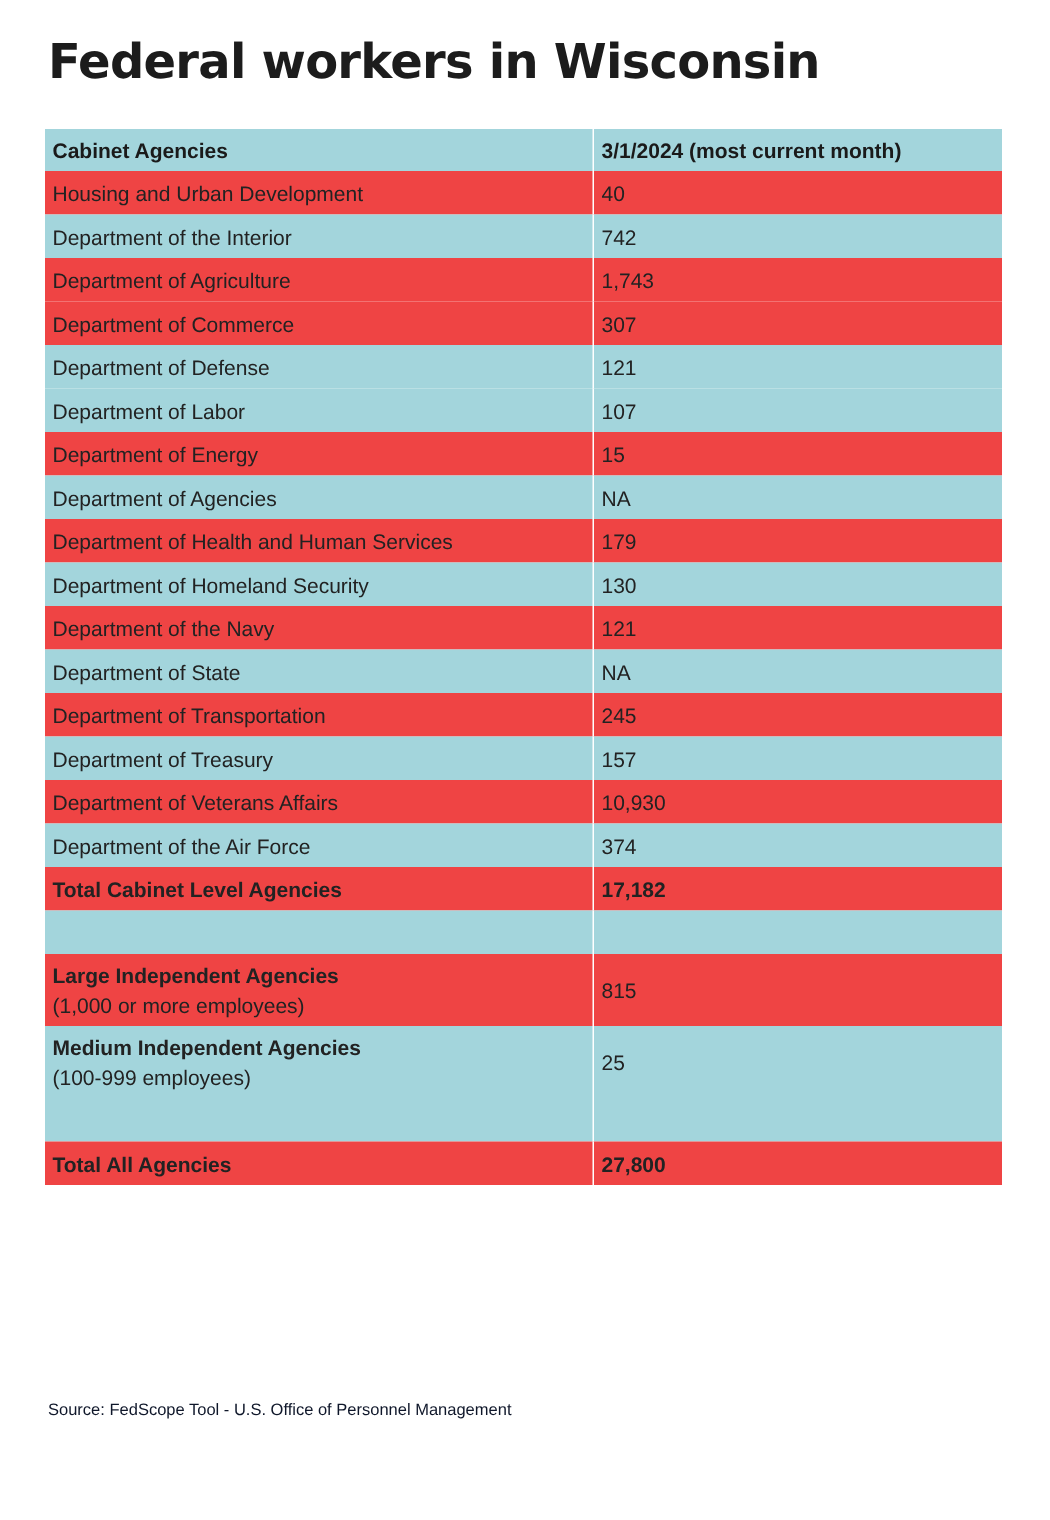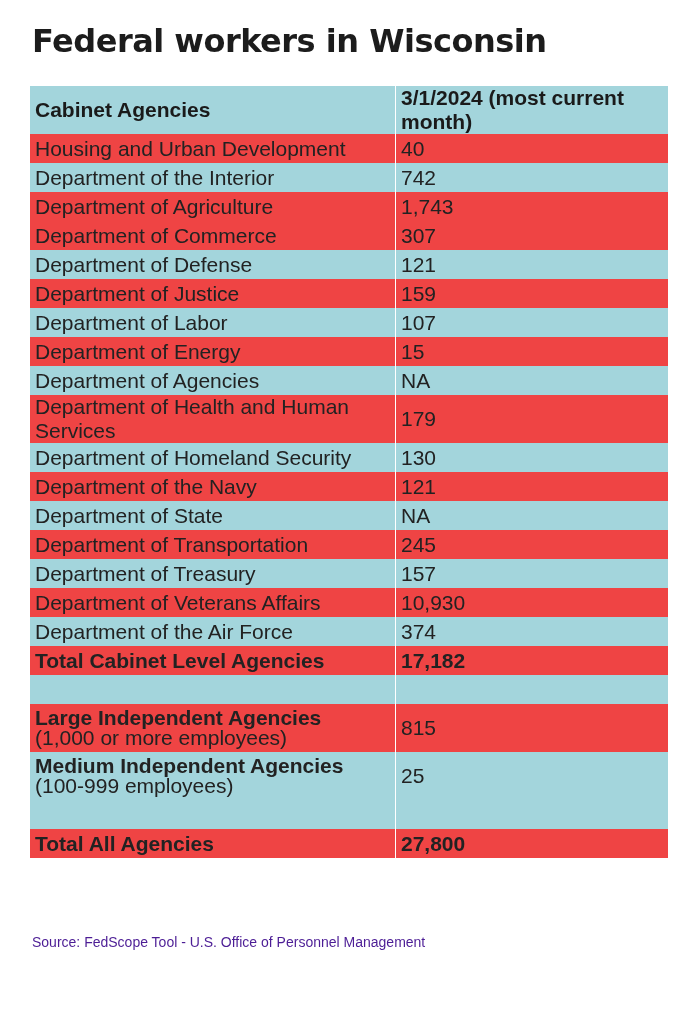--- a/index.html
+++ b/index.html
@@ -1,29 +1,29 @@
 <!DOCTYPE html>
 <html><head>
 <meta charset="utf-8">
 <style>
   html, body { margin: 0; padding: 0; background: #ffffff; }
   body { width: 700px; height: 1013px; position: relative; font-family: "Liberation Sans", sans-serif; color: #222; }
   .title { position: absolute; left: 32px; top: 22px; margin: 0; font-family: "DejaVu Sans", sans-serif; font-weight: bold; font-size: 32px; letter-spacing: -0.5px; color: #1c1c1c; }
-  table { position: absolute; left: 30px; top: 86px; width: 638px; border-collapse: collapse; font-size: 21px; border-radius: 10px; }
+  table { position: absolute; left: 30px; top: 86px; width: 638px; border-collapse: collapse; font-size: 14px; border-radius: 10px; }
   td { padding: 0 5px; height: 29px; vertical-align: middle; }
   td.c1 { width: 355px; border-right: 1px solid #ffffff; }
   td.c2 { padding-left: 5px; }
   tr.teal td { background: #a3d5dc; }
   tr.gray td { background: #ef4444; }
   tr.head td { font-weight: bold; color: #1a1a1a; height: 28px; }
   tr.bold td { font-weight: bold; }
   tr.tall td { height: 48px; line-height: 20px; }
   .sub { font-weight: normal; display: block; }
   .main { font-weight: bold; display: block; }
-  .source { position: absolute; left: 32px; top: 934px; font-size: 14px; color: #4c1d95; }
+  .source { position: absolute; left: 32px; top: 934px; font-size: 11px; color: #0f172a; }
 </style>
 </head>
 <body>
 
 <h1 class="title">Federal workers in Wisconsin</h1>
 
 <table>
   <tbody id="tbody">
     <tr class="teal head">
       <td class="c1">Cabinet Agencies</td>
@@ -41,24 +41,20 @@
         <td class="c1">Department of Agriculture</td>
         <td class="c2">1,743</td>
       </tr>
       <tr class="gray">
         <td class="c1">Department of Commerce</td>
         <td class="c2">307</td>
       </tr>
       <tr class="teal">
         <td class="c1">Department of Defense</td>
         <td class="c2">121</td>
-      </tr>
-      <tr class="gray">
-        <td class="c1">Department of Justice</td>
-        <td class="c2">159</td>
       </tr>
       <tr class="teal">
         <td class="c1">Department of Labor</td>
         <td class="c2">107</td>
       </tr>
       <tr class="gray">
         <td class="c1">Department of Energy</td>
         <td class="c2">15</td>
       </tr>
       <tr class="teal">

